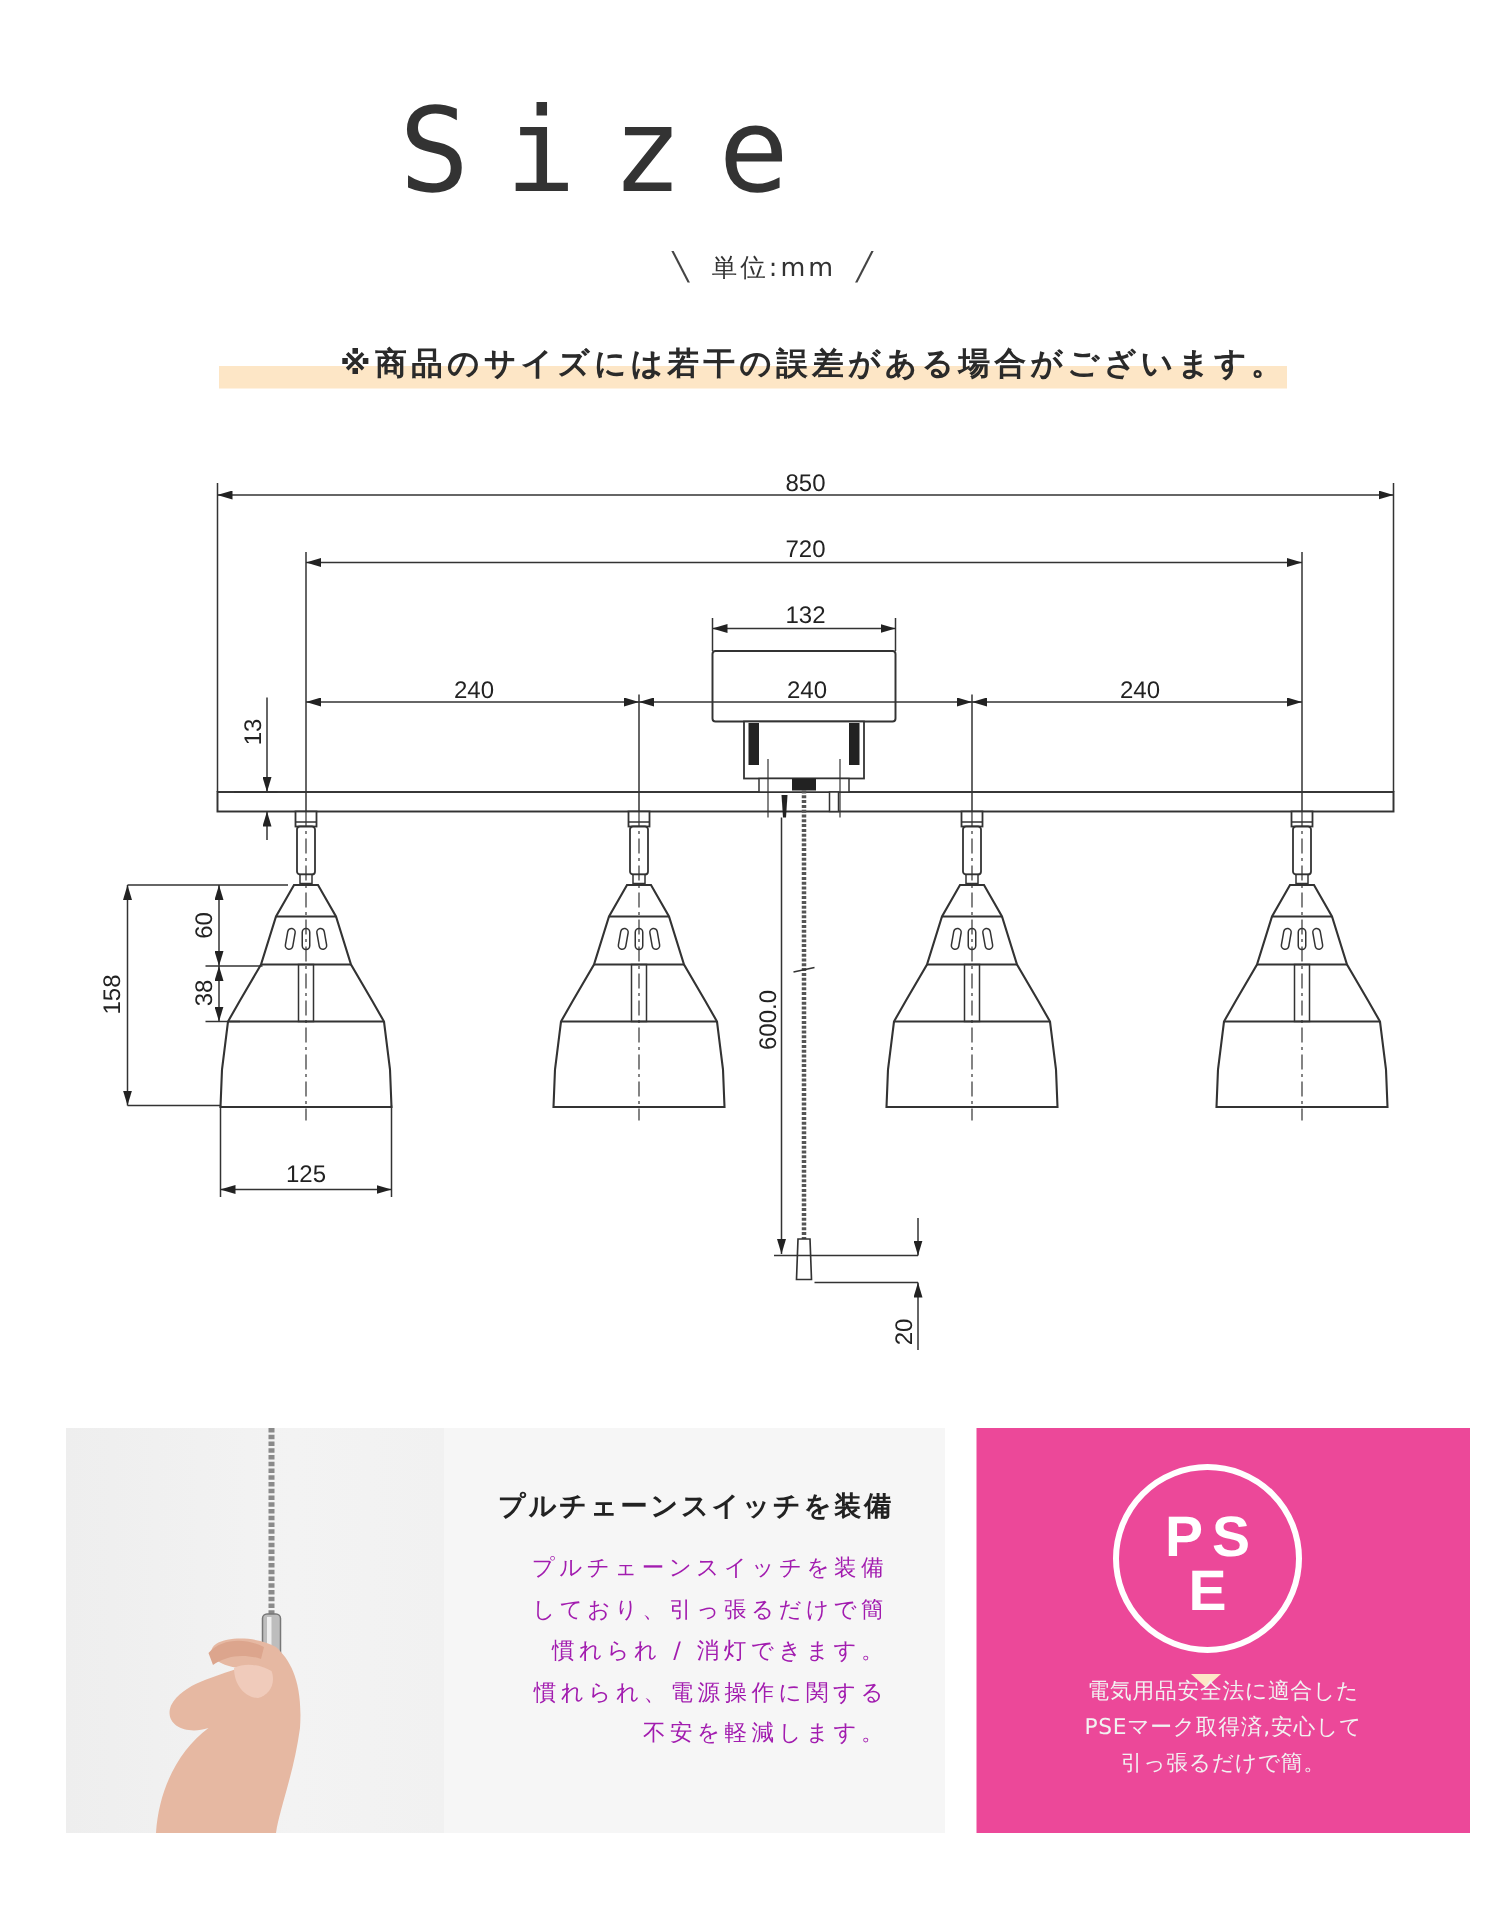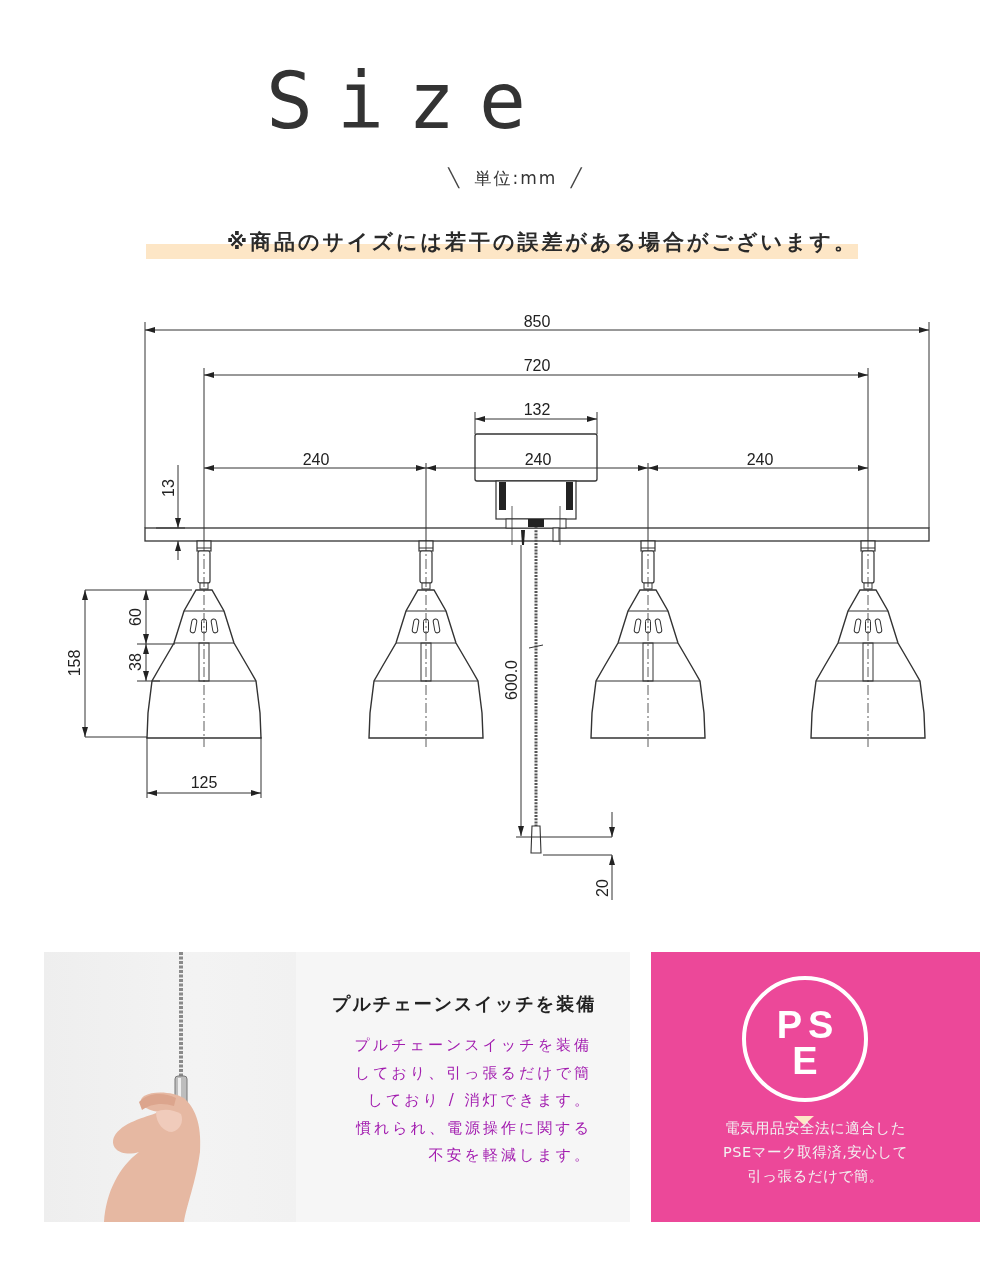--- a/index.html
+++ b/index.html
@@ -197,21 +197,21 @@
       <rect x="134" y="126" width="3" height="28" fill="#eee"></rect>
       <path d="M60,270 C62,240 75,215 95,200 C80,205 65,198 70,185 C78,170 100,166 115,160 C100,158 92,150 100,144 C110,138 130,140 140,146 C150,155 158,170 156,200 C152,230 142,255 140,270 Z" fill="#e6b8a2"></path>
       <path d="M112,160 C120,156 130,158 137,162 C140,170 136,178 128,180 C120,180 112,172 112,160 Z" fill="#f0cbbb"></path>
       <path d="M95,150 C104,140 120,140 132,146 L130,154 C118,150 106,152 98,158 Z" fill="#dca58d"></path>
     </svg>
   </div>
   <div class="feature-title">プルチェーンスイッチを装備</div>
   <div class="feature-body">
     <div>プルチェーンスイッチを装備</div>
     <div>しており、引っ張るだけで簡</div>
-    <div>しており / 消灯できます。</div>
+    <div>慣れられ / 消灯できます。</div>
     <div>慣れられ、電源操作に関する</div>
     <div>不安を軽減します。</div>
   </div>
 </div>
 
 <div class="panel-right">
   <div class="pse-circle">
     <div class="pse-line1">PS</div>
     <div class="pse-line2">E</div>
   </div>

